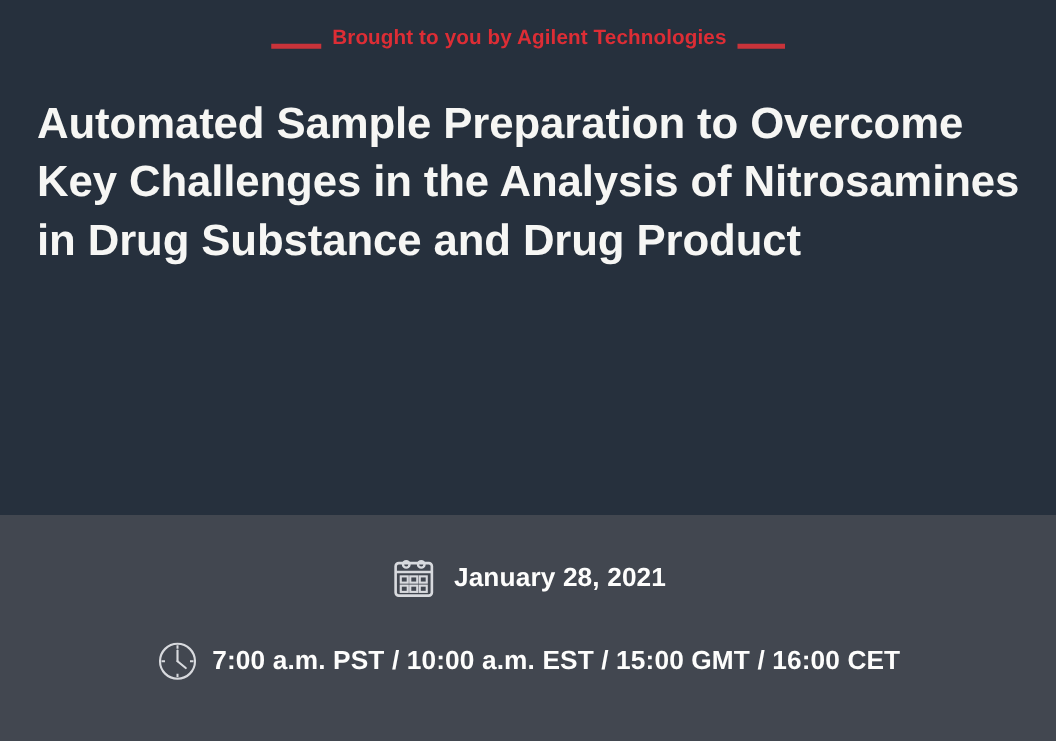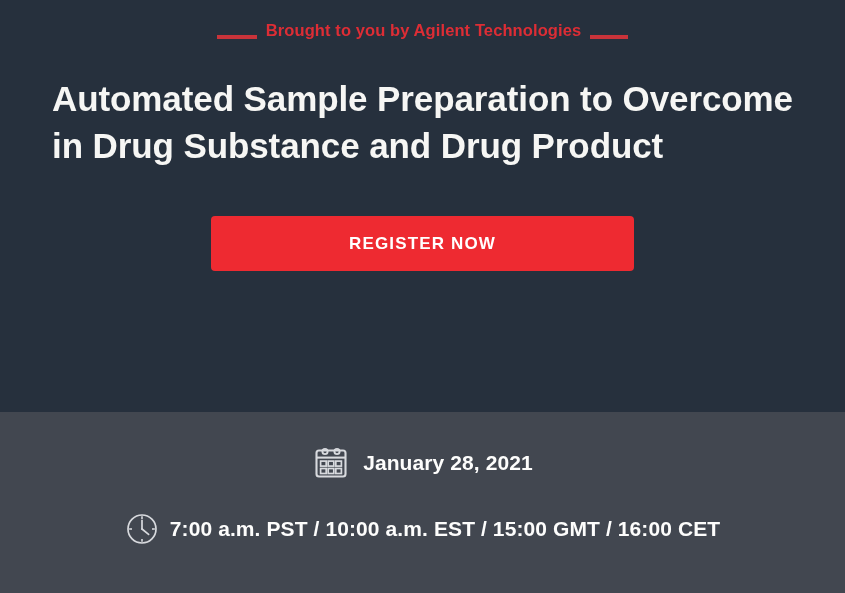--- a/index.html
+++ b/index.html
@@ -143,24 +143,24 @@
   <div class="hero">
 
     <div class="tagline-row">
       <span class="tagline-rule left"></span>
       <span class="tagline-text">Brought to you by Agilent Technologies</span>
       <span class="tagline-rule right"></span>
     </div>
 
     <h1 class="hero-title">
       <span class="tline">Automated Sample Preparation to Overcome</span>
+      <span class="tline">Key Challenges in the Analysis of Nitrosamines</span>
       <span class="tline">in Drug Substance and Drug Product</span>
     </h1>
 
-    <button class="register-button">REGISTER NOW</button>
 
   </div>
 
   <div class="info-panel">
 
     <div class="info-row date-row">
       <span class="info-icon">
         <svg width="38" height="38" viewBox="0 0 38 38" aria-hidden="true">
 
           <circle cx="13" cy="7.5" r="2.6" fill="none" stroke="#d8dade" stroke-width="1.9"></circle>

